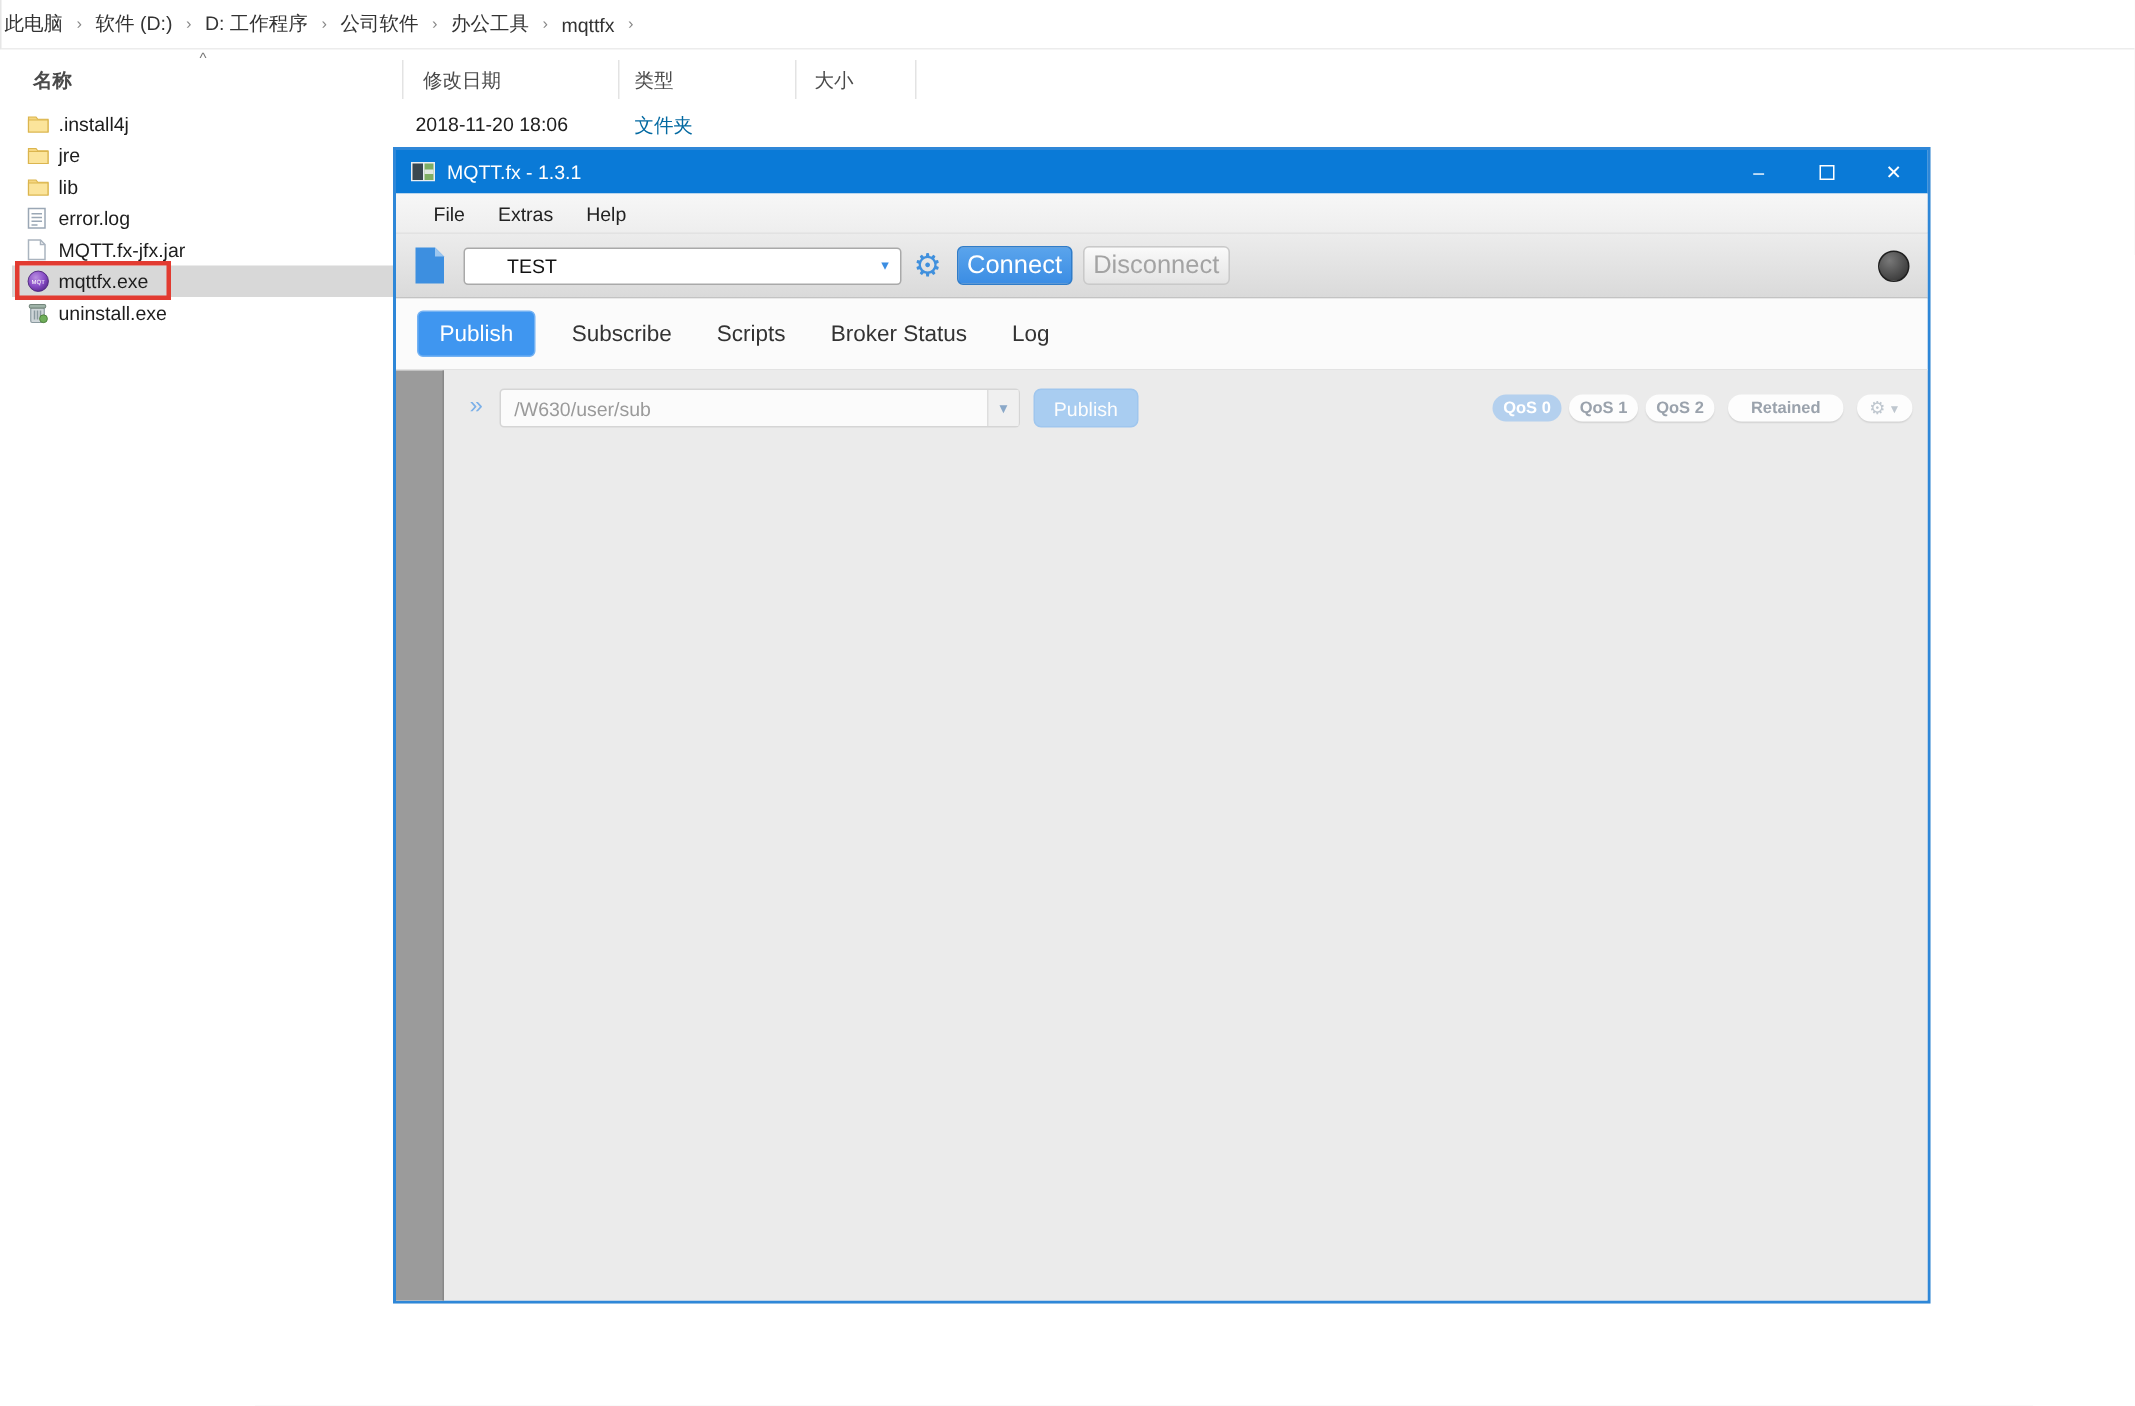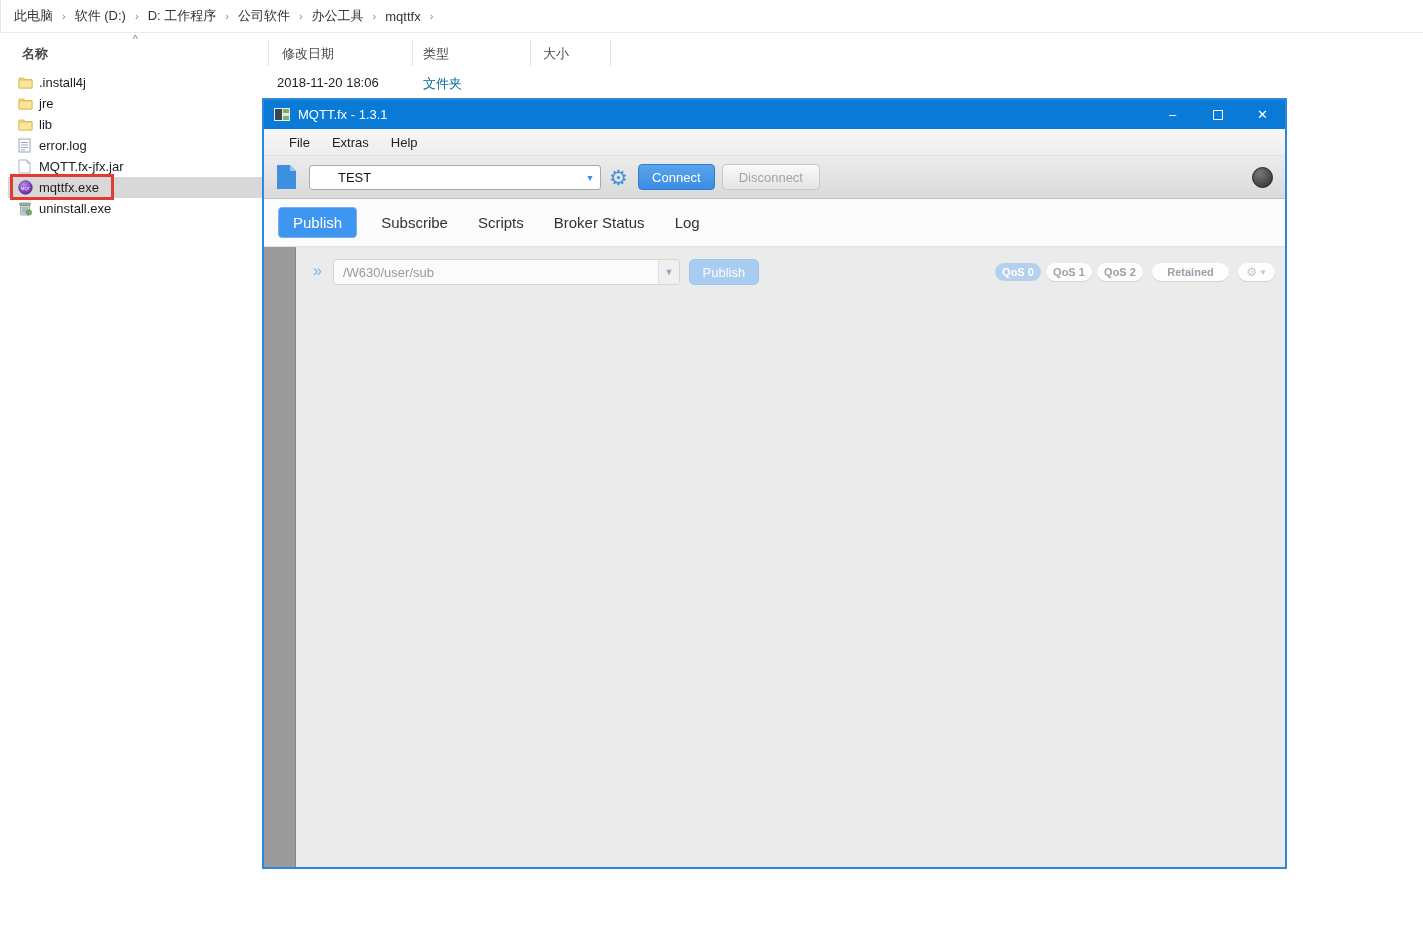--- a/index.html
+++ b/index.html
@@ -2,21 +2,21 @@
 <html><head>
 <meta charset="utf-8">
 <style>
   * { margin:0; padding:0; box-sizing:border-box; }
   html,body { width:1423px; height:937px; background:#fff; overflow:hidden;
               font-family:"Liberation Sans", sans-serif; }
 
   
   .breadcrumb-bar { position:absolute; left:0; top:0; width:1423px; height:33px;
     background:#fff; border-bottom:1px solid #ececec; border-left:1px solid #e6e6e6;
-    display:flex; align-items:center; padding-left:13px; font-size:13px; color:#333; }
+    display:flex; align-items:center; padding-left:2px; font-size:13px; color:#333; }
   .crumb { margin-right:9px; cursor:default; }
   .crumb-sep { margin-right:9px; color:#888; font-size:11px; }
 
   .col-headers { position:absolute; left:0; top:40px; width:700px; height:26px;
     font-size:13px; color:#4a4a4a; }
   .col-h { position:absolute; top:5px; }
   .h-name  { left:22px;font-weight:bold; }
   .h-date  { left:282px; }
   .h-type  { left:423px; }
   .h-size  { left:543px; }
@@ -54,21 +54,21 @@
 
   .toolbar { height:43px; background:linear-gradient(#ececec,#dadada);
     border-bottom:1px solid #c3c3c3; display:flex; align-items:center;
     padding:0 12px; flex:none; }
   .profile-file-icon { width:21px; height:26px; margin-right:12px; flex:none; }
   .profile-combo { width:292px; height:25px; background:#fff; border:1px solid #a9a9a9;
     border-radius:3px; display:flex; align-items:center; font-size:13px; color:#111; }
   .profile-combo .val { padding-left:28px; flex:1; }
   .profile-combo .arrow { width:20px; text-align:center; color:#3c8ee2; font-size:10px; }
   .gear-btn { margin-left:8px; font-size:21px; color:#4090dd; line-height:1; }
-  .btn { height:26px; border-radius:4px; font-size:13px; display:flex;
+  .btn { height:26px; border-radius:4px; font-size:17px; display:flex;
     align-items:center; justify-content:center; }
   .connect-btn { margin-left:10px; width:77px; color:#fff;
     background:linear-gradient(#5aa4ec,#3b8de4); border:1px solid #2f7cc9; }
   .disconnect-btn { margin-left:7px; width:98px; color:#a3a3a3;
     background:linear-gradient(#fafafa,#e4e4e4); border:1px solid #c9c9c9; }
   .status-orb { margin-left:auto; width:21px; height:21px; border-radius:50%;
     background:radial-gradient(circle at 35% 30%, #787878, #2b2b2b); border:1px solid #1f1f1f; }
 
   .tabbar { height:48px; background:#fbfbfb; border-bottom:1px solid #e3e3e3;
     display:flex; align-items:center; padding-left:14px; font-size:15px; color:#333; flex:none; }

